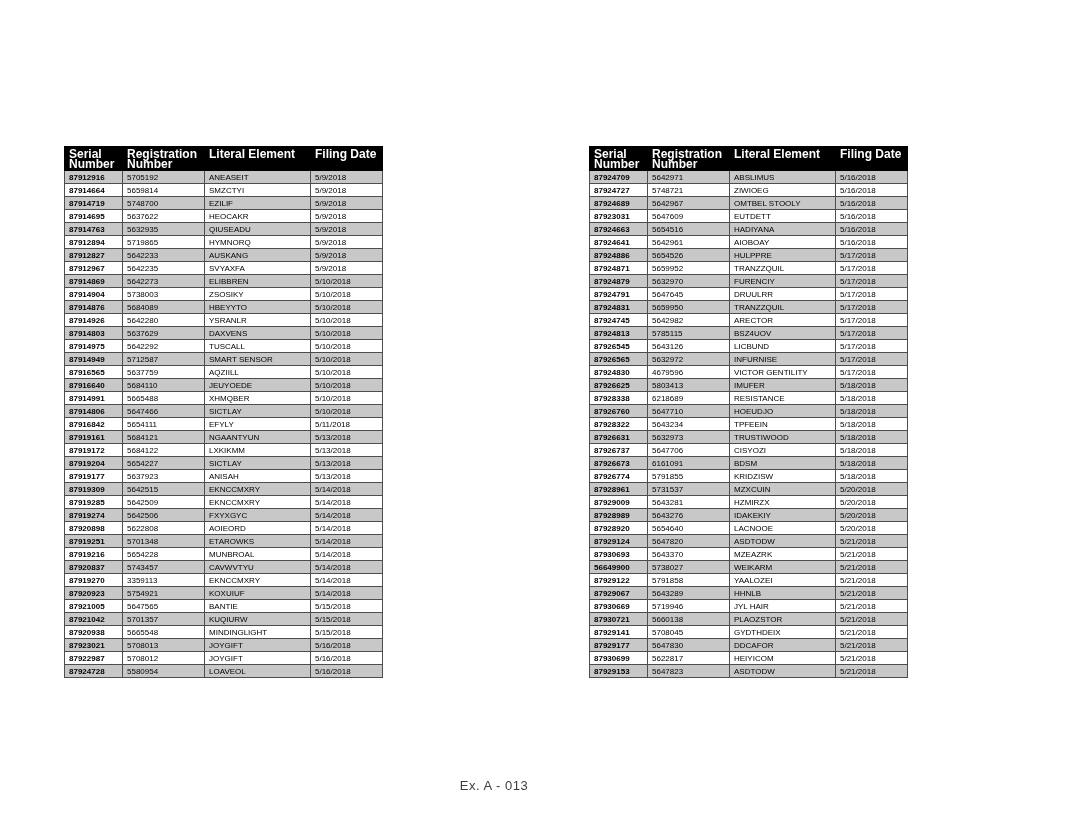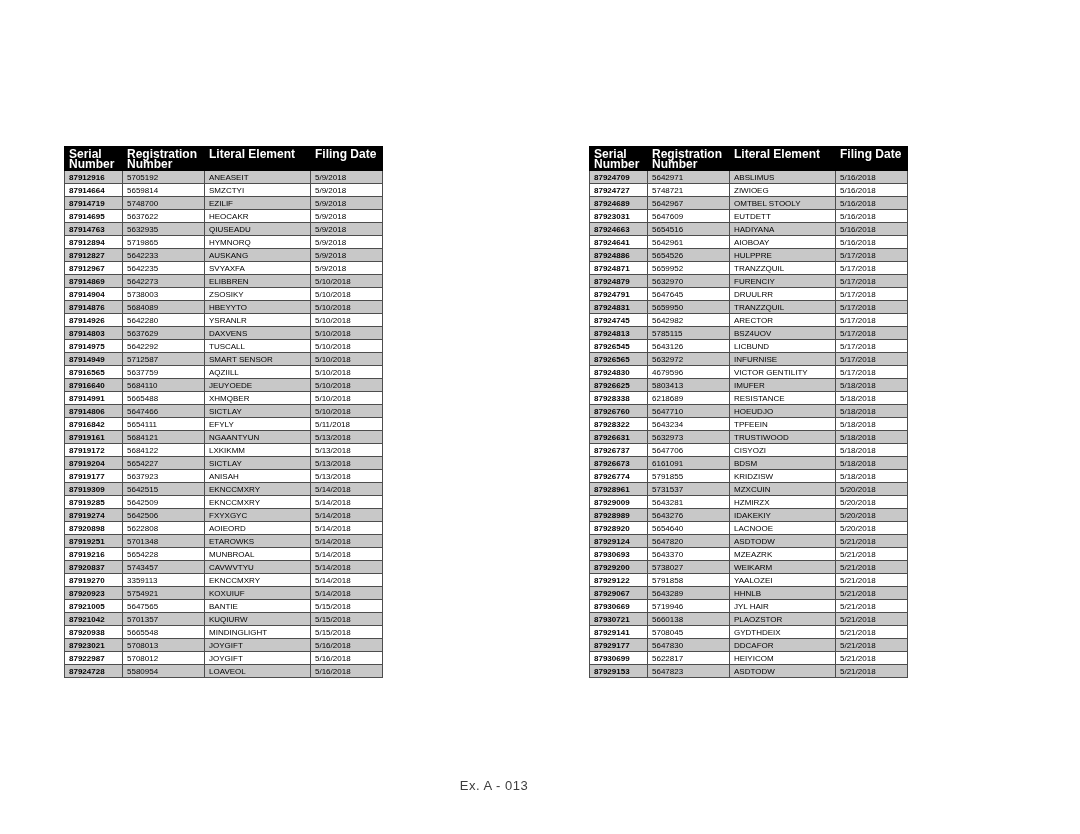--- a/index.html
+++ b/index.html
@@ -521,21 +521,21 @@
           <td>ASDTODW</td>
           <td>5/21/2018</td>
         </tr>
         <tr>
           <td>87930693</td>
           <td>5643370</td>
           <td>MZEAZRK</td>
           <td>5/21/2018</td>
         </tr>
         <tr>
-          <td>87929200</td>
+          <td>56649900</td>
           <td>5738027</td>
           <td>WEIKARM</td>
           <td>5/21/2018</td>
         </tr>
         <tr>
           <td>87929122</td>
           <td>5791858</td>
           <td>YAALOZEI</td>
           <td>5/21/2018</td>
         </tr>

